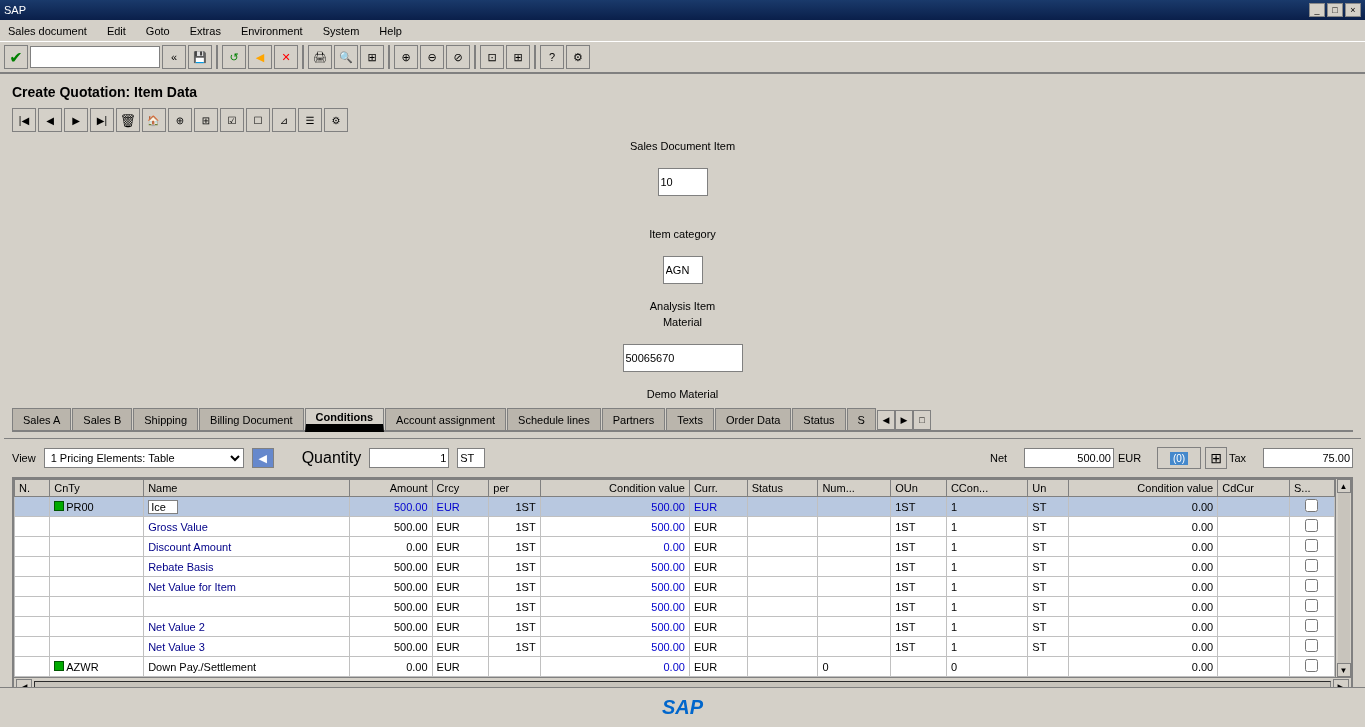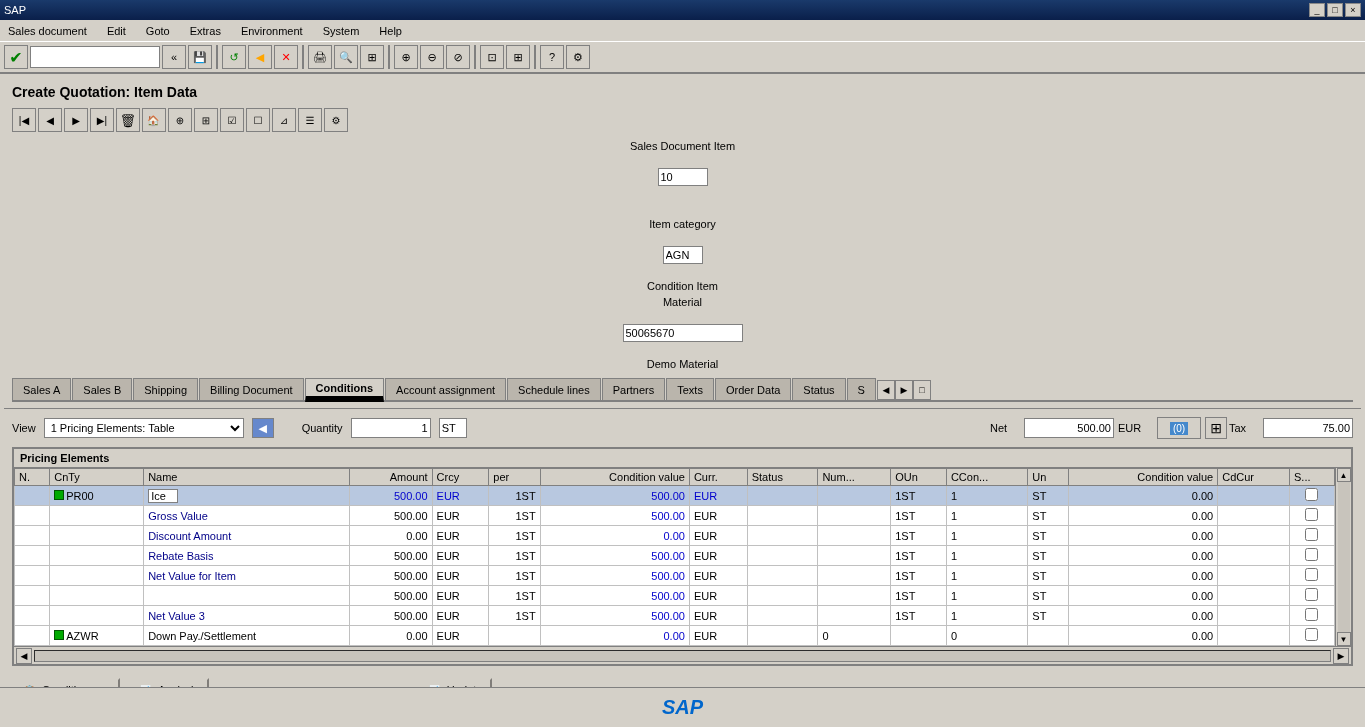--- a/index.html
+++ b/index.html
@@ -107,21 +107,21 @@
     
     .form-row {
       display: flex;
       align-items: center;
       gap: 16px;
       margin-bottom: 4px;
       flex-direction: column;
     }
     .form-label { font-size: 11px; color: #000; white-space: nowrap; }
     .form-input {
-      height: 18px;
+      height: 28px;
       border: 1px solid #808080;
       background: #fff;
       font-size: 11px;
       padding: 0 2px;
     }
 
     
     .tabs-container {
       display: flex;
       align-items: flex-end;
@@ -136,21 +136,21 @@
       border-bottom: none;
       cursor: pointer;
       font-size: 11px;
       white-space: nowrap;
       margin-right: 1px;
       height: 22px;
       display: flex; align-items: center;
     }
     .tab.active {
       background: #d4d0c8;
-      border-bottom: 6px solid #000000;
+      border-bottom: 8px solid #000000;
       font-weight: bold;
       margin-bottom: -2px;
       height: 24px;
     }
     .tab-scroll-btn {
       width: 18px; height: 20px;
       background: #d4d0c8;
       border: 1px solid #808080;
       display: flex; align-items: center; justify-content: center;
       cursor: pointer; font-size: 9px;
@@ -178,21 +178,21 @@
       font-size: 11px;
       padding: 0 2px;
     }
     .view-btn {
       width: 22px; height: 20px;
       background: #d4d0c8;
       border: 1px solid #808080;
       display: flex; align-items: center; justify-content: center;
       cursor: pointer;
     }
-    .qty-label { font-size: 11px; margin-left: 20px; }
+    .qty-label { font-size: 16px; margin-left: 20px; }
     .qty-input {
       width: 80px; height: 20px;
       border: 1px solid #808080;
       background: white;
       font-size: 11px;
       padding: 0 2px;
       text-align: right;
     }
     .qty-unit {
       width: 28px; height: 20px;
@@ -414,21 +414,21 @@
       <div class="nav-btn">☰</div>
       <div class="nav-btn">⚙</div>
     </div>
 
     <div class="form-row">
       <span class="form-label">Sales Document Item</span>
       <input class="form-input" style="width: 50px;" type="text" value="10">
       <span style="margin-left: 20px;"></span>
       <span class="form-label">Item category</span>
       <input class="form-input" style="width: 40px;" type="text" value="AGN">
-      <span class="form-label">Condition Item</span>
+      <span class="form-label">Analysis Item</span>
     </div>
     <div class="form-row">
       <span class="form-label">Material</span>
       <input class="form-input" style="width: 120px;" type="text" value="50065670">
       <span class="form-label">Demo Material</span>
     </div>
 
     <div class="tabs-container">
       <div class="tab">Sales A</div>
       <div class="tab">Sales B</div>
@@ -472,21 +472,20 @@
           <div class="nav-btn" style="width:22px; height:22px; font-size:14px;">⊞</div>
         </div>
         <div class="net-row">
           <span class="net-label">Tax</span>
           <input class="net-input" type="text" value="75.00" style="">
         </div>
       </div>
     </div>
 
     <div class="pricing-table-container">
-      <div class="pricing-table-title">Pricing Elements</div>
       <div style="display:flex;">
         <div class="table-scroll-area">
           <table>
             <thead>
               <tr>
                 <th>N.</th>
                 <th>CnTy</th>
                 <th>Name</th>
                 <th style="text-align:right;">Amount</th>
                 <th>Crcy</th>
@@ -608,20 +607,38 @@
                   <td>1ST</td>
                   <td>1</td>
                   <td>ST</td>
                   <td style="text-align: right;">0.00</td>
                   <td></td>
                   <td style="text-align: center;"><input type="checkbox" style=""></td>
                 </tr>
                 <tr>
                   <td></td>
                   <td></td>
+                  <td style="color: rgb(0, 0, 136);">Net Value 2</td>
+                  <td style="text-align: right;">500.00</td>
+                  <td>EUR</td>
+                  <td style="text-align: right;">1ST</td>
+                  <td style="text-align: right; color: rgb(0, 0, 204);">500.00</td>
+                  <td>EUR</td>
+                  <td></td>
+                  <td></td>
+                  <td>1ST</td>
+                  <td>1</td>
+                  <td>ST</td>
+                  <td style="text-align: right;">0.00</td>
+                  <td></td>
+                  <td style="text-align: center;"><input type="checkbox" style=""></td>
+                </tr>
+                <tr>
+                  <td></td>
+                  <td></td>
                   <td style="color: rgb(0, 0, 136);">Net Value 3</td>
                   <td style="text-align: right;">500.00</td>
                   <td>EUR</td>
                   <td style="text-align: right;">1ST</td>
                   <td style="text-align: right; color: rgb(0, 0, 204);">500.00</td>
                   <td>EUR</td>
                   <td></td>
                   <td></td>
                   <td>1ST</td>
                   <td>1</td>

